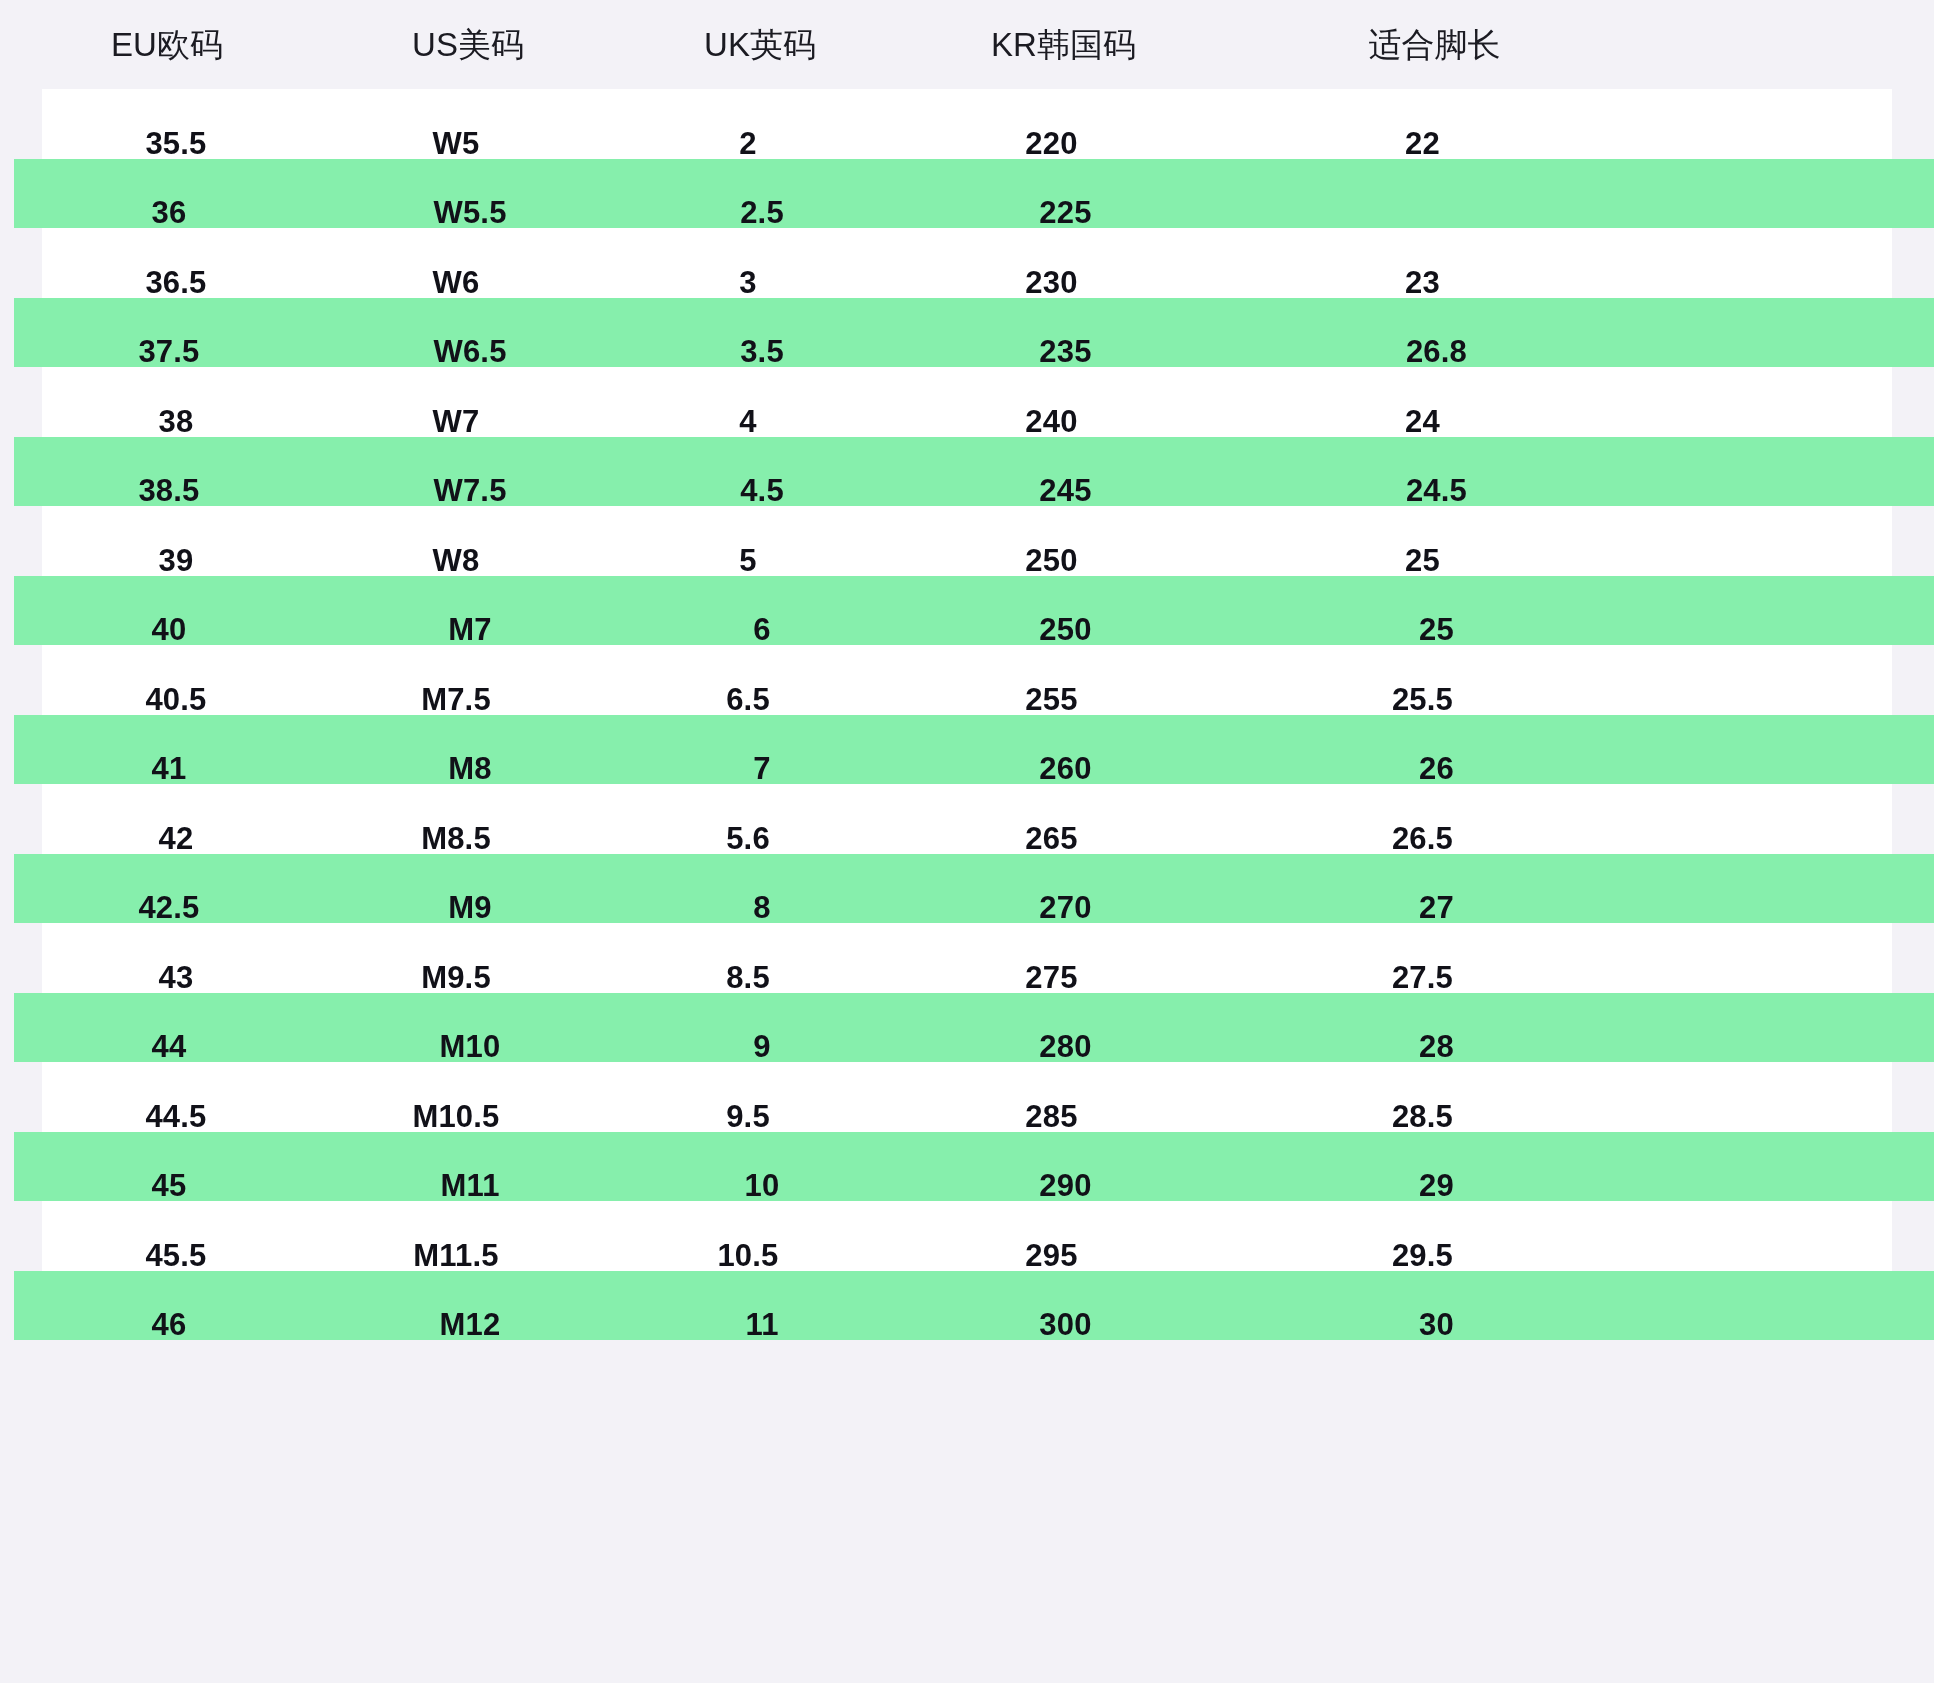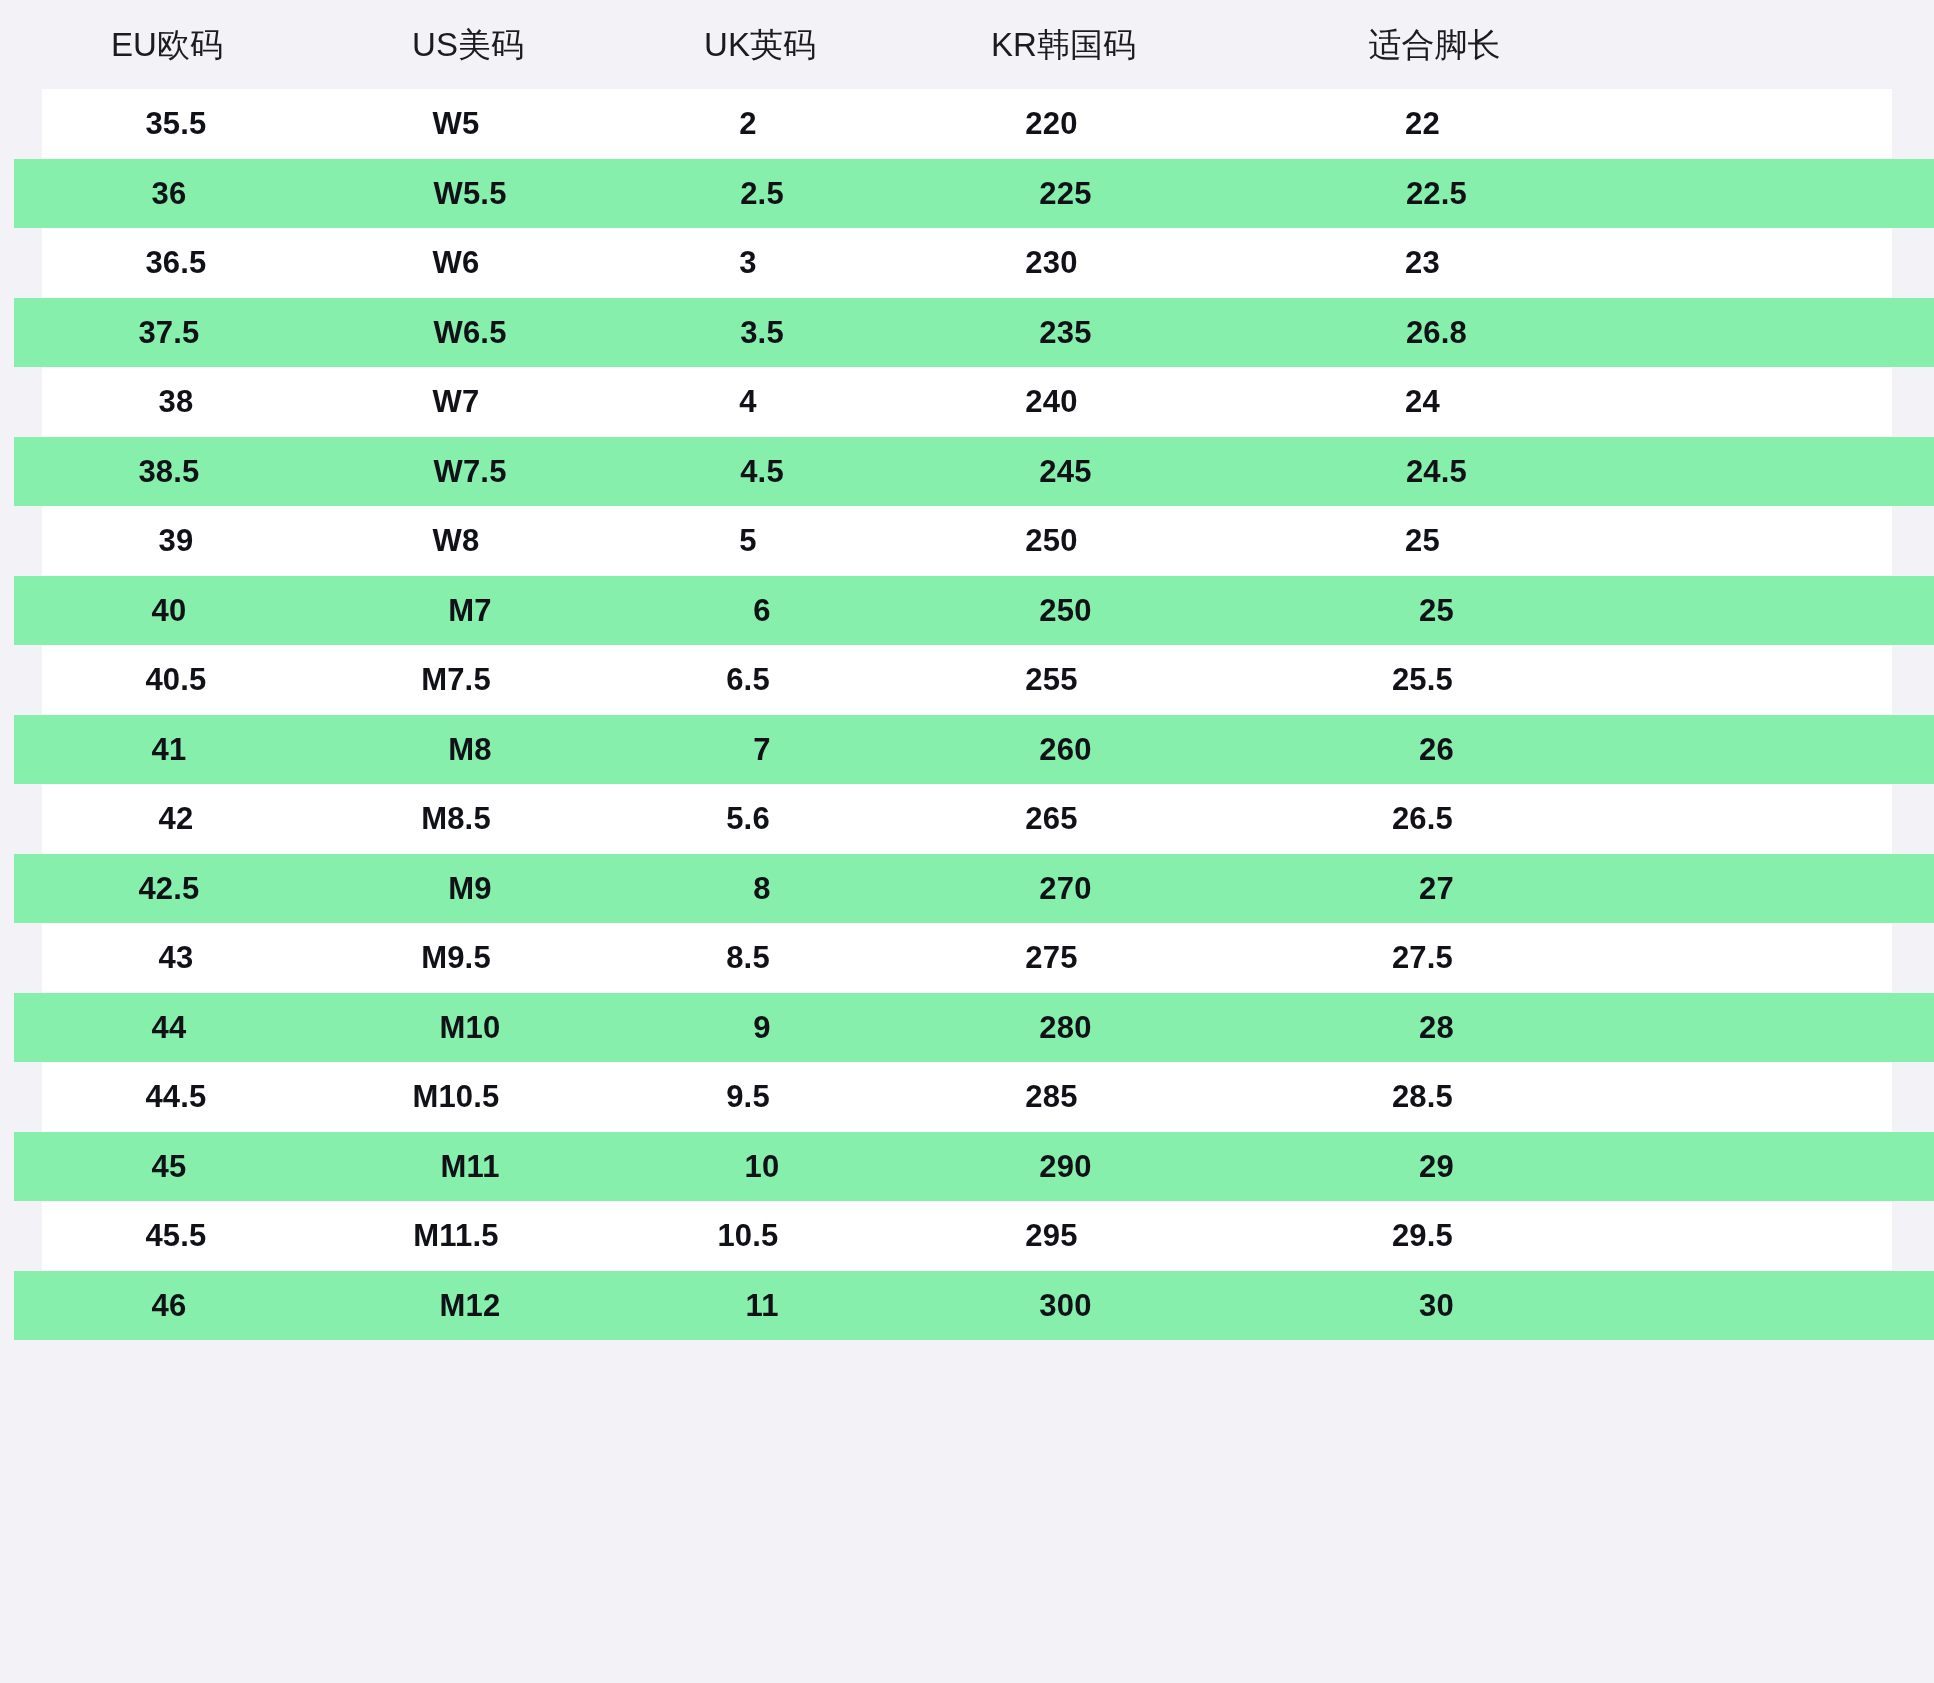--- a/index.html
+++ b/index.html
@@ -30,21 +30,21 @@
   }
 
   .header-row {
     height: 89px;
     align-items: center;
     background: #f3f2f7;
   }
 
   .data-row {
     height: 69.5px;
-    align-items: center;
+    align-items: flex-end;
   }
 
   
   .data-row.stripe-white {
     background: #ffffff;
     width: 1850px;
     margin-left: 42px;
   }
 
   .data-row.stripe-tint {
@@ -102,21 +102,20 @@
         <div class="cell col-2">W5</div>
         <div class="cell col-2">2</div>
         <div class="cell col-4">220</div>
         <div class="cell col-5">22</div>
       </div>
       <div class="row data-row stripe-tint">
         <div class="cell col-0">36</div>
         <div class="cell col-2">W5.5</div>
         <div class="cell col-2">2.5</div>
         <div class="cell col-4">225</div>
-        <div class="cell col-5">22.5</div>
       </div>
       <div class="row data-row stripe-white">
         <div class="cell col-0">36.5</div>
         <div class="cell col-2">W6</div>
         <div class="cell col-2">3</div>
         <div class="cell col-4">230</div>
         <div class="cell col-5">23</div>
       </div>
       <div class="row data-row stripe-tint">
         <div class="cell col-0">37.5</div>

